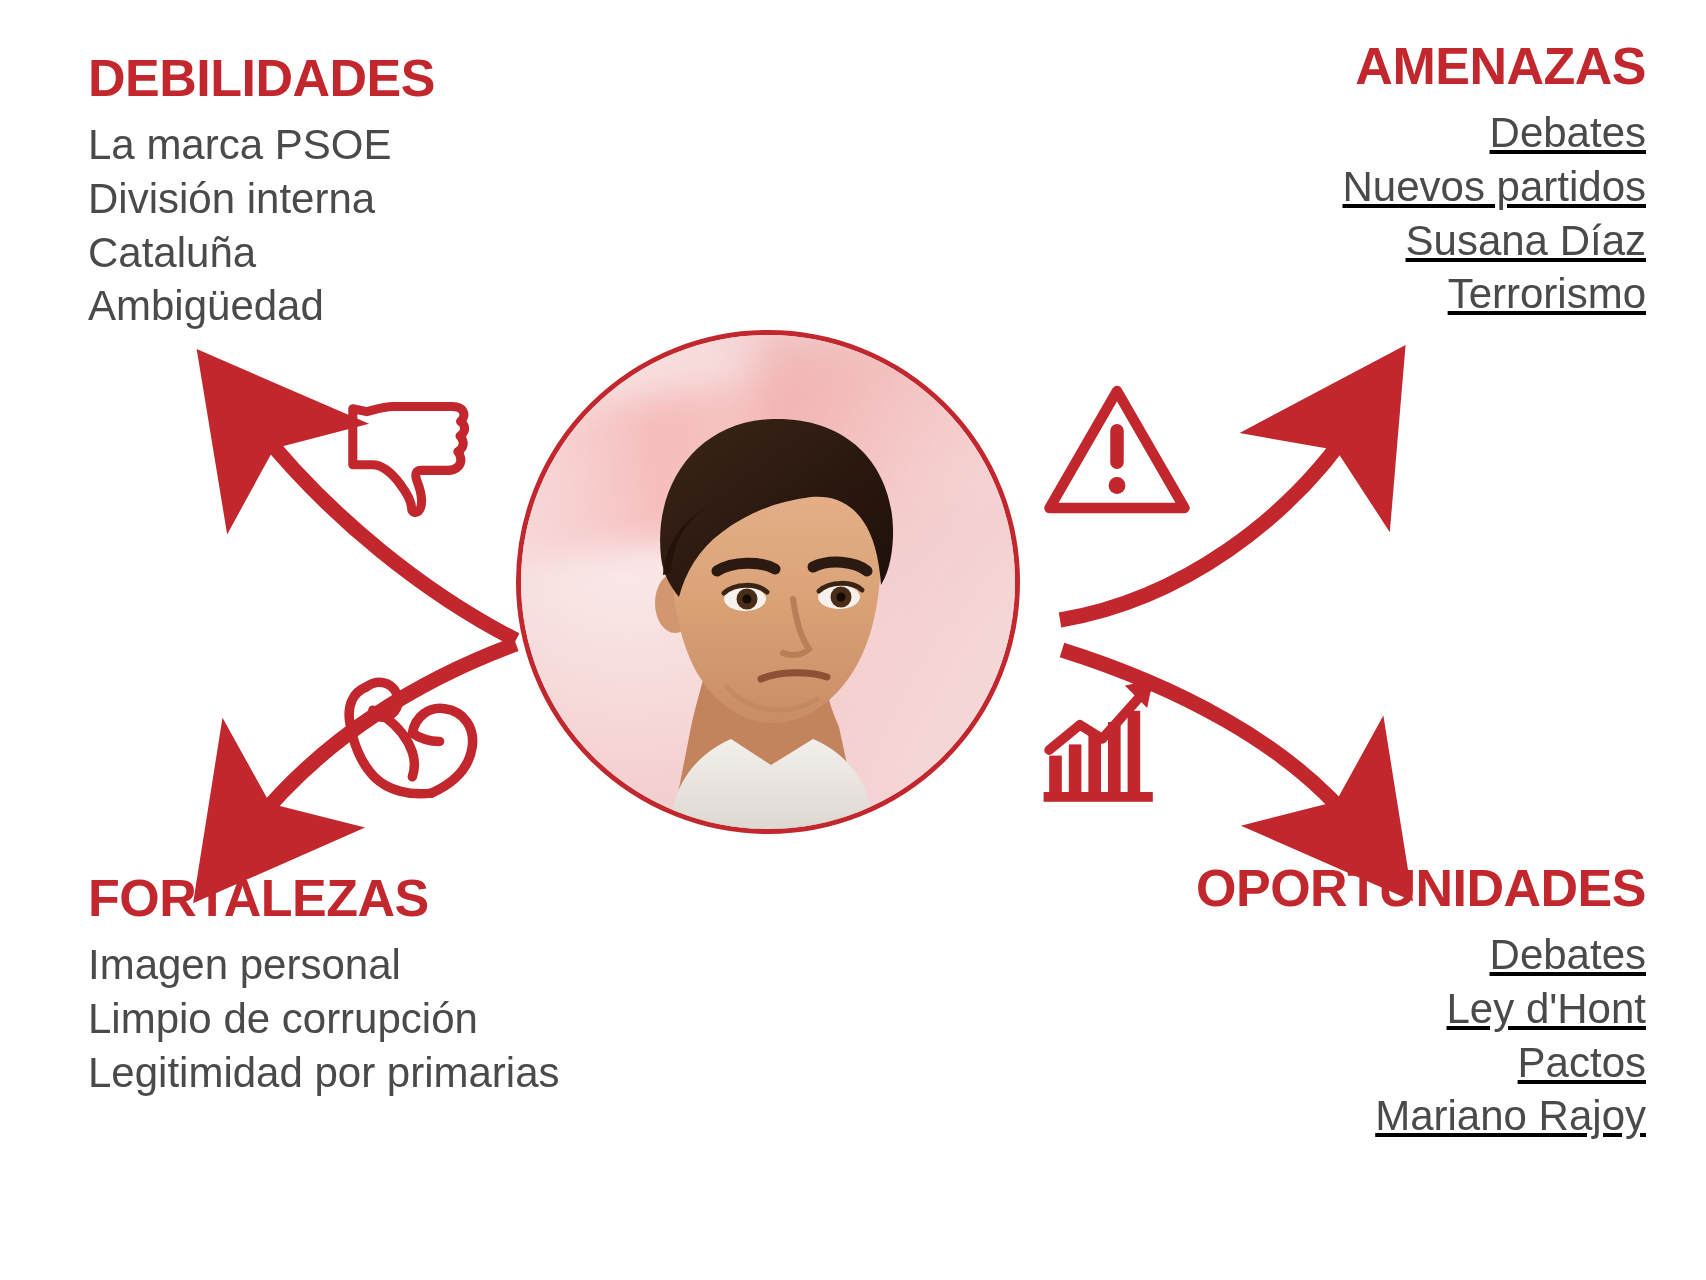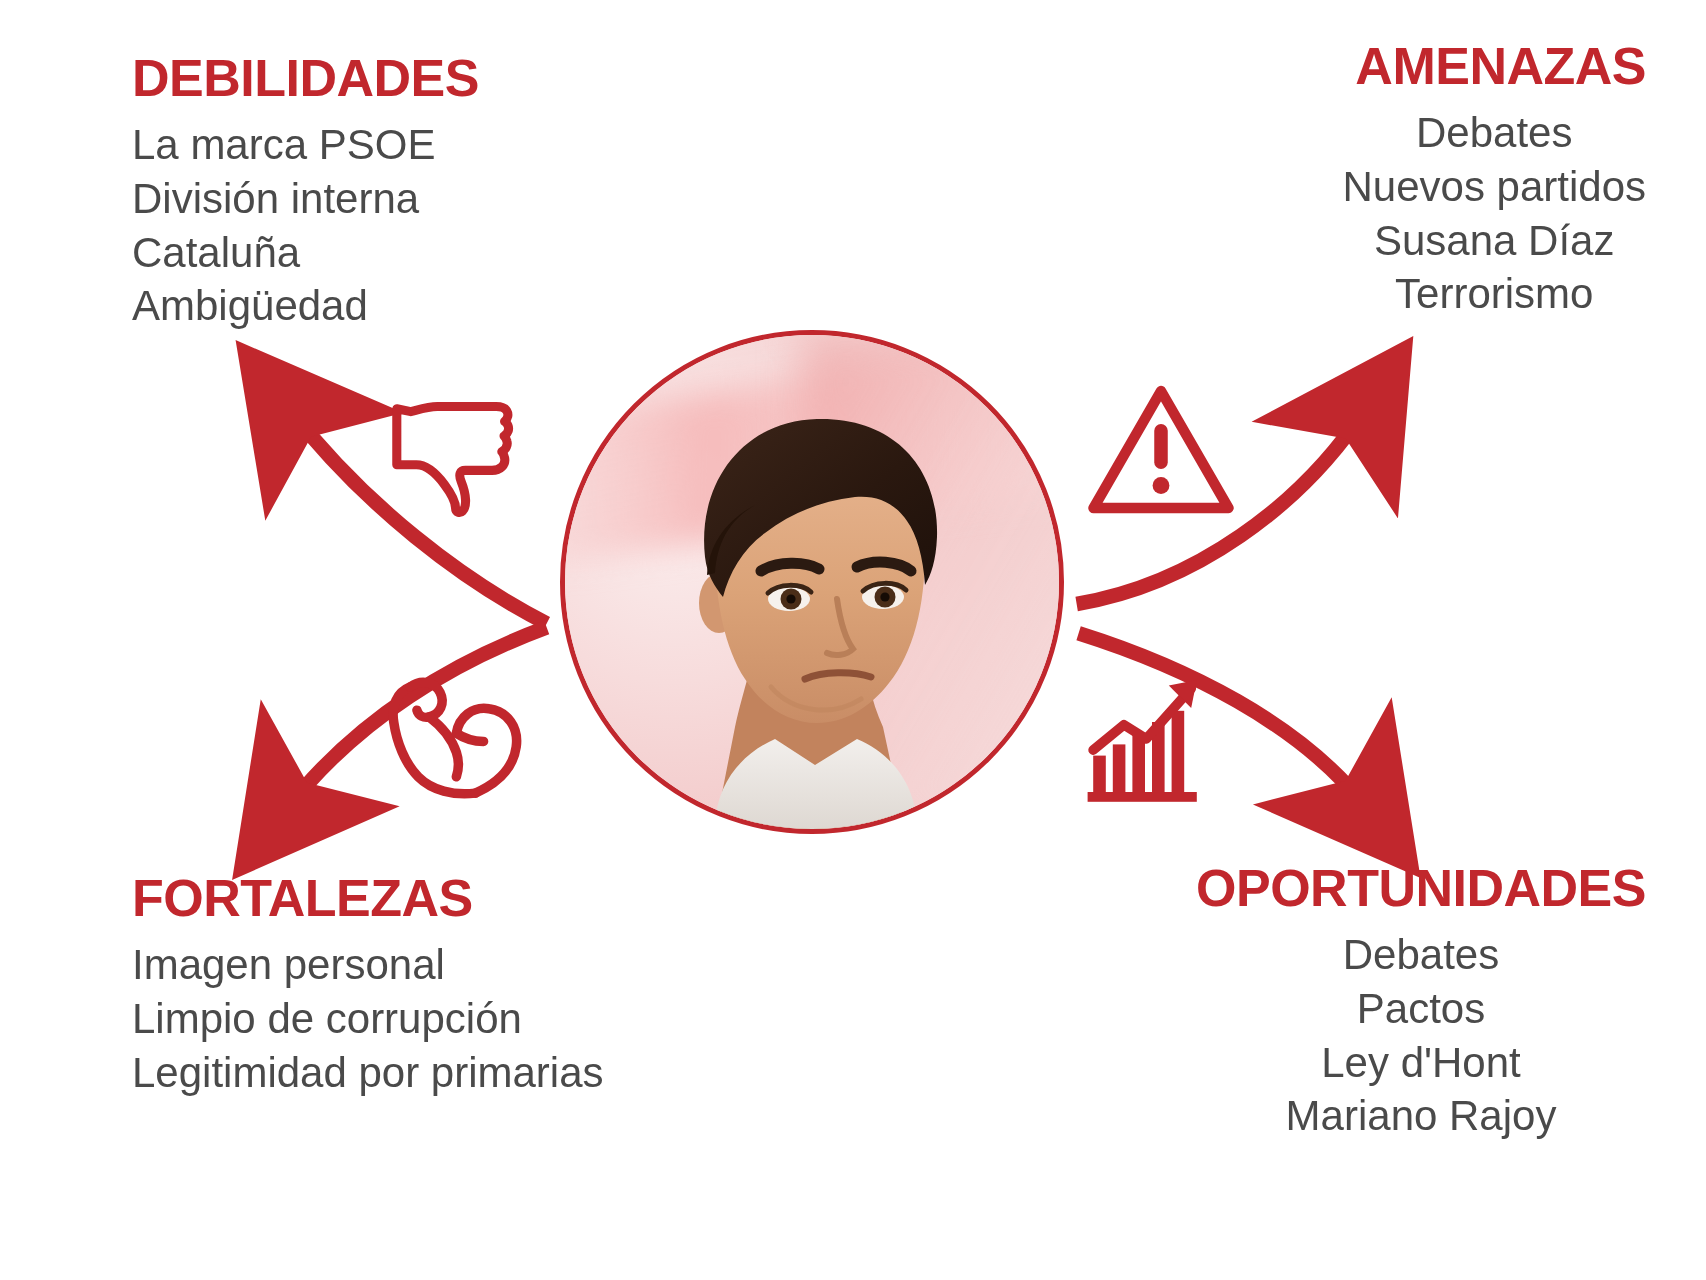--- a/index.html
+++ b/index.html
@@ -5,21 +5,21 @@
   * { margin:0; padding:0; box-sizing:border-box; }
   html, body { width:1706px; height:1280px; }
   body {
     background:#ffffff;
     font-family:"Liberation Sans", sans-serif;
     position:relative;
     overflow:hidden;
     -webkit-font-smoothing:antialiased;
   }
 
-  .canvas { position:absolute; inset:0;margin-left:44px; }
+  .canvas { position:absolute; inset:0; }
 
   
   .quad { position:absolute; }
 
   .quad-title {
     color:#C1272D;
     font-weight:bold;
     font-size:52px;
     letter-spacing:-0.5px;
     line-height:1.0;
@@ -33,21 +33,21 @@
     font-weight:400;
     white-space:nowrap;
   }
 
   .q-debilidades { left:88px;  top:52px;  text-align:left; }
   .q-amenazas    { right:60px; top:40px;  text-align:right; }
   .q-fortalezas  { left:88px;  top:872px; text-align:left; }
   .q-oportunidades { right:60px; top:862px; text-align:right; }
 
   .q-amenazas .quad-list,
-  .q-oportunidades .quad-list { text-align:center; }
+  .q-oportunidades .quad-list { text-align:right;text-decoration:underline; }
 
   
   .portrait-wrap {
     position:absolute;
     left:516px; top:330px;
     width:504px; height:504px;
     border-radius:50%;
     border:5px solid #C1272D;
     overflow:hidden;
     background:#f6dede;
@@ -138,22 +138,22 @@
       <div class="quad-item">Imagen personal</div>
       <div class="quad-item">Limpio de corrupción</div>
       <div class="quad-item">Legitimidad por primarias</div>
     </div>
   </div>
 
   <div class="quad q-oportunidades">
     <div class="quad-title">OPORTUNIDADES</div>
     <div class="quad-list">
       <div class="quad-item">Debates</div>
+      <div class="quad-item">Ley d'Hont</div>
       <div class="quad-item">Pactos</div>
-      <div class="quad-item">Ley d'Hont</div>
       <div class="quad-item">Mariano Rajoy</div>
     </div>
   </div>
 
   <div class="icon icon-thumbsdown">
     <svg viewBox="0 0 100 100" width="140" height="140">
       <path d="M12,22 L12,62 L26,62 C33,62 40,68 46,76 C52,84 54,90 54,93
                C54,96 57,97 59,95 C62,92 62,84 58,74 C56,69 57,66 61,66
                L80,66 C86,66 90,62 89,57 C88.4,54 87,52.6 87,52.6
                C90,51 91.5,48 90.6,45 C90,42.6 88.6,41.4 88.6,41.4

